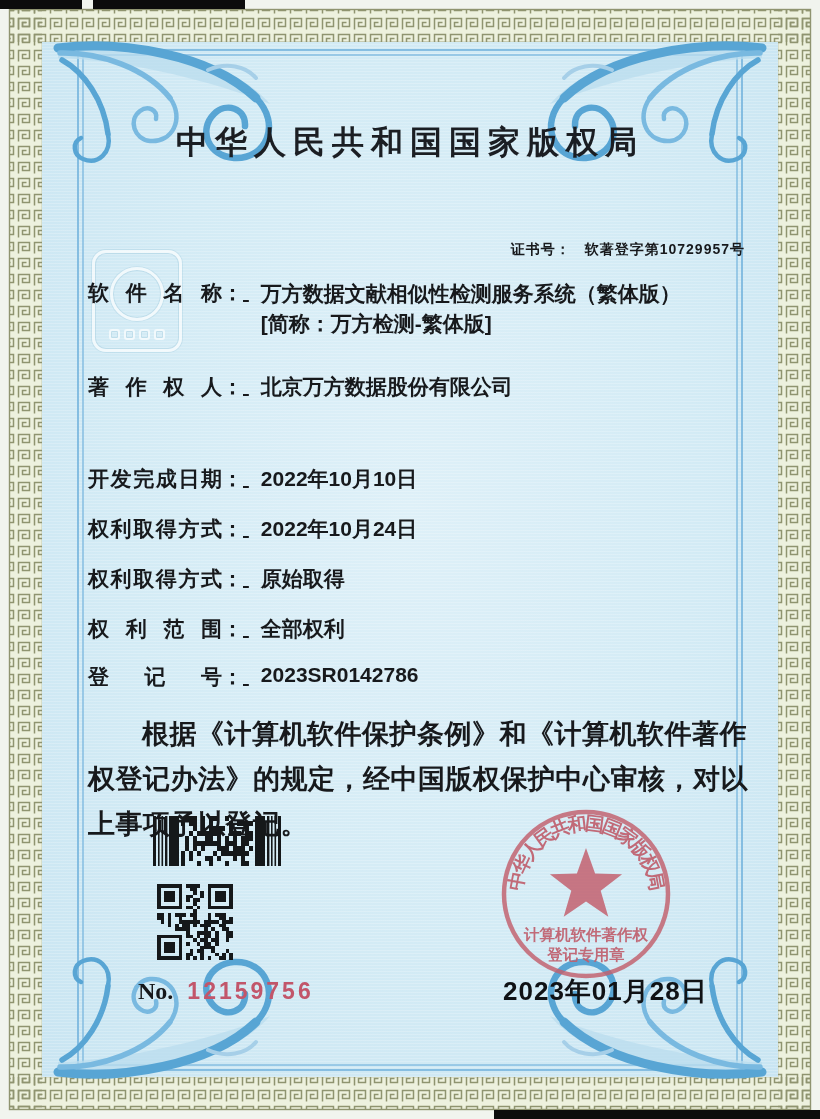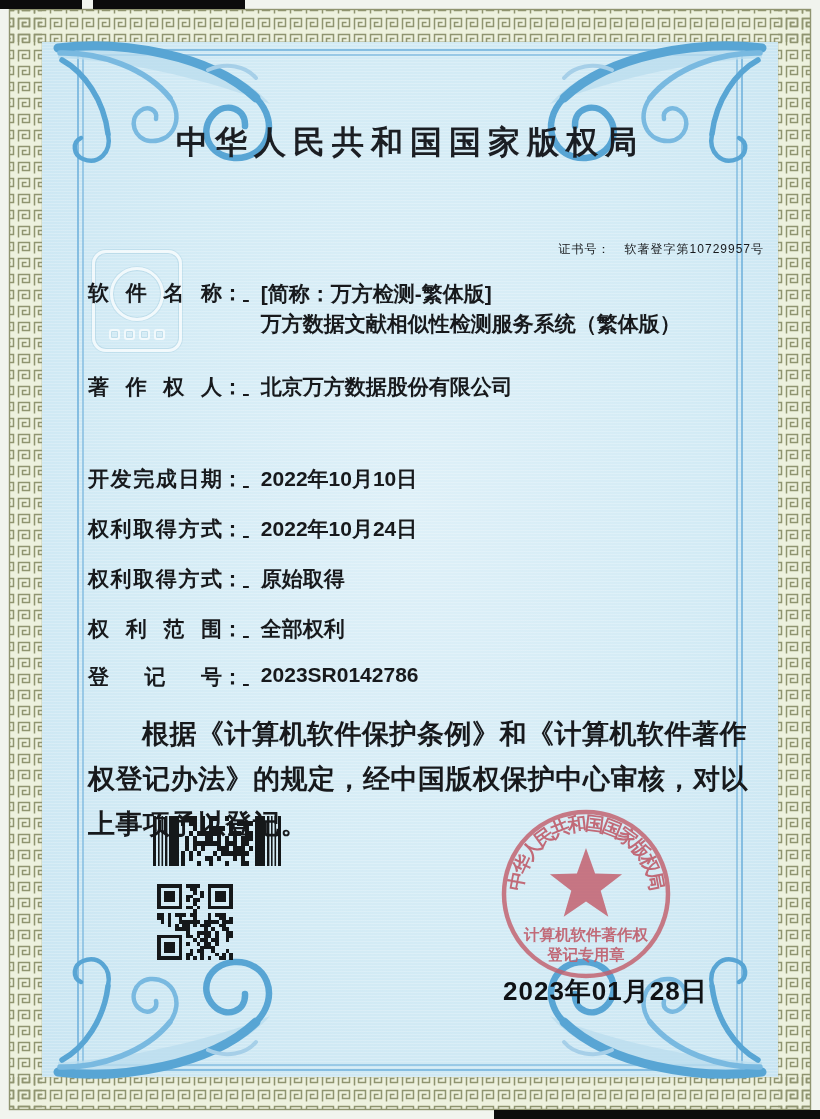--- a/index.html
+++ b/index.html
@@ -33,22 +33,22 @@
     position:absolute; left:0; top:121px; width:100%;
     text-align:center; font-family:"Liberation Serif","DejaVu Serif",serif;
     font-size:32px; font-weight:700; letter-spacing:7px; color:#1b1e23;
   }
   .cert-title {
     position:absolute; left:0; top:172px; width:100%;
     text-align:center; font-family:"Liberation Serif","DejaVu Serif",serif;
     font-size:41px; font-weight:700; letter-spacing:3px; color:#14161a;
   }
   .certno-row {
-    position:absolute; top:241px; right:56px;
-    font-size:12px; font-weight:400; letter-spacing:1px;
+    position:absolute; top:241px; right:75px;
+    font-size:14px; font-weight:700; letter-spacing:1px;
   }
   .certno-row .gap { display:inline-block; width:14px; }
 
   .field-row { position:absolute; left:88px; font-size:21px; font-weight:700; white-space:nowrap;text-decoration:underline; }
   .field-row .lbl {
     display:inline-block; width:134px; text-align:justify; text-align-last:justify;
     vertical-align:top;
   }
   .field-row .colon { display:inline-block; vertical-align:top; }
   .field-row .val { display:inline-block; margin-left:12px; vertical-align:top; }
@@ -160,22 +160,22 @@
 
     <div class="authority">中华人民共和国国家版权局</div>
 
     <div class="certno-row">
       <span>证书号：</span><span class="gap"></span><span>软著登字第10729957号</span>
     </div>
 
     <div class="field-row" style="top:279px">
       <span class="lbl">软件名称</span><span class="colon">：</span>
       <span class="val val-lines">
+        <span class="vline">万方数据文献相似性检测服务系统（繁体版）</span>
         <span class="vline">[简称：万方检测-繁体版]</span>
-        <span class="vline">万方数据文献相似性检测服务系统（繁体版）</span>
       </span>
     </div>
 
     <div class="field-row" style="top:373px">
       <span class="lbl">著作权人</span><span class="colon">：</span>
       <span class="val">北京万方数据股份有限公司</span>
     </div>
 
     <div class="field-row" style="top:465px">
       <span class="lbl">开发完成日期</span><span class="colon">：</span>
@@ -462,15 +462,18 @@
           <textPath href="#sealArc" startOffset="50%" text-anchor="middle" textLength="196" lengthAdjust="spacing">中华人民共和国国家版权局</textPath>
         </text>
         <polygon points="90,48 99.1,73.5 126.1,74.3 104.7,90.8 112.3,116.7 90,101.5 67.7,116.7 75.3,90.8 53.9,74.3 80.9,73.5" fill="#c25f6e" opacity=".92"></polygon>
         <text x="90" y="140" text-anchor="middle" font-size="15.5" font-weight="700" fill="#bf5e6c" font-family="'Liberation Sans','DejaVu Sans',sans-serif">计算机软件著作权</text>
         <text x="90" y="160" text-anchor="middle" font-size="15.5" font-weight="700" fill="#bf5e6c" font-family="'Liberation Sans','DejaVu Sans',sans-serif">登记专用章</text>
       </svg>
     </div>
 
     <div class="issue-date">2023年01月28日</div>
 
+    <div class="serial-row">
+      <span class="serial-label">No.</span><span class="serial-number">12159756</span>
+    </div>
 
   </div>
 </div>
 
 </body></html>

